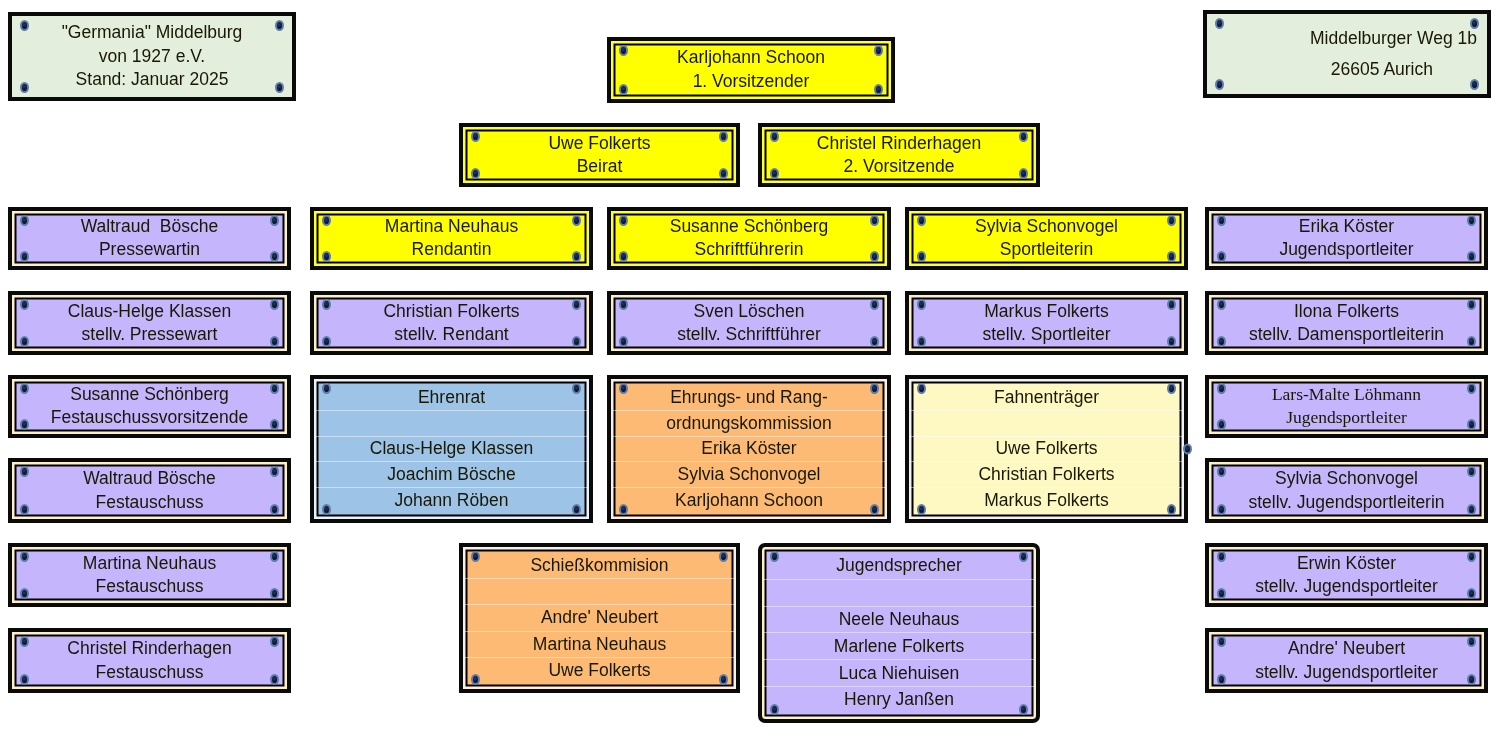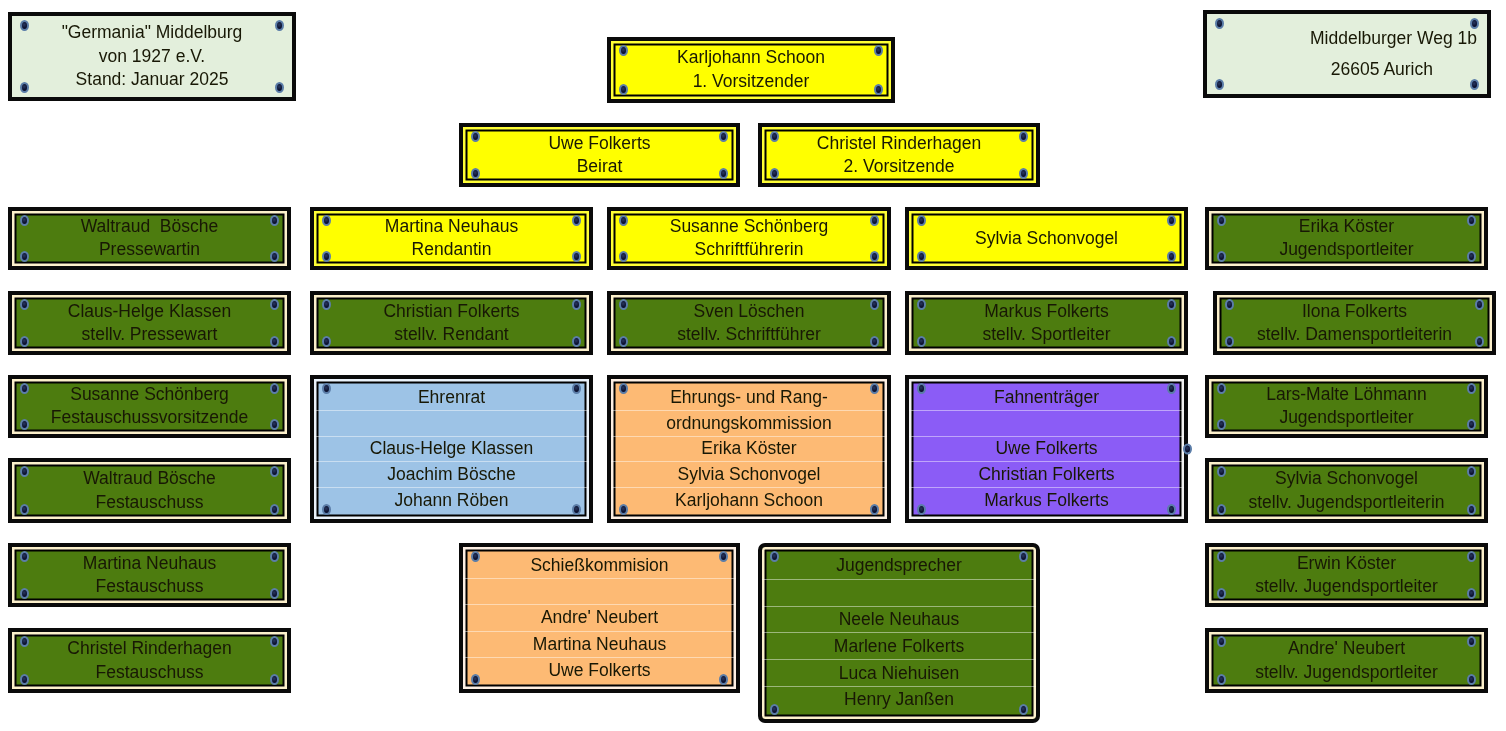--- a/index.html
+++ b/index.html
@@ -7,24 +7,24 @@
   #chart { position:relative; width:1506px; height:731px; background:#ffffff; overflow:hidden; }
 
   .plate {
     position:absolute;
     box-sizing:border-box;
     border:4px solid #0a0a0a;
     color:#181805;
   }
   
   .c-yellow { background:#ffff00; box-shadow: inset 0 0 0 2.5px #ffff35, inset 0 0 0 4.5px #000; }
-  .c-orange { background:#4d7c0f; box-shadow: inset 0 0 0 2.5px #fcf0cb, inset 0 0 0 4.5px #000; }
+  .c-orange { background:#c4b5fd; box-shadow: inset 0 0 0 2.5px #fcf0cb, inset 0 0 0 4.5px #000; }
   .c-blue   { background:#9dc3e6; box-shadow: inset 0 0 0 2.5px #eaf2fa, inset 0 0 0 4.5px #000; }
   .c-peach  { background:#fdba74; box-shadow: inset 0 0 0 2.5px #fdefe3, inset 0 0 0 4.5px #000; }
-  .c-gray   { background:#8b5cf6; box-shadow: inset 0 0 0 2.5px #f2f2f2, inset 0 0 0 4.5px #000; }
+  .c-gray   { background:#fef9c3; box-shadow: inset 0 0 0 2.5px #f2f2f2, inset 0 0 0 4.5px #000; }
   .c-green  { background:#e3efdc; }
 
   .rows {
     position:absolute; inset:0; z-index:1;
     display:flex; flex-direction:column; justify-content:space-evenly;
     padding:4px 10px;
   }
   .row {
     text-align:center;
     font-size:17.5px;
@@ -134,20 +134,21 @@
         <div class="row">Schriftführerin</div>
       </div>
       <span class="rivet rv-tl"></span>
       <span class="rivet rv-tr"></span>
       <span class="rivet rv-bl"></span>
       <span class="rivet rv-br"></span>
     </div>
     <div class="plate c-yellow" style="left: 905px; top: 207px; width: 283px; height: 63px;">
       <div class="rows">
         <div class="row">Sylvia Schonvogel</div>
+        <div class="row">Sportleiterin</div>
       </div>
       <span class="rivet rv-tl"></span>
       <span class="rivet rv-tr"></span>
       <span class="rivet rv-bl"></span>
       <span class="rivet rv-br"></span>
     </div>
     <div class="plate c-orange" style="left: 1205px; top: 207px; width: 283px; height: 63px;">
       <div class="rows">
         <div class="row">Erika Köster</div>
         <div class="row">Jugendsportleiter</div>
@@ -190,21 +191,21 @@
     <div class="plate c-orange" style="left: 905px; top: 291px; width: 283px; height: 64px;">
       <div class="rows">
         <div class="row">Markus Folkerts</div>
         <div class="row">stellv. Sportleiter</div>
       </div>
       <span class="rivet rv-tl"></span>
       <span class="rivet rv-tr"></span>
       <span class="rivet rv-bl"></span>
       <span class="rivet rv-br"></span>
     </div>
-    <div class="plate c-orange" style="left: 1205px; top: 291px; width: 283px; height: 64px; margin-left: 8px;">
+    <div class="plate c-orange" style="left: 1205px; top: 291px; width: 283px; height: 64px;">
       <div class="rows">
         <div class="row">Ilona Folkerts</div>
         <div class="row">stellv. Damensportleiterin</div>
       </div>
       <span class="rivet rv-tl"></span>
       <span class="rivet rv-tr"></span>
       <span class="rivet rv-bl"></span>
       <span class="rivet rv-br"></span>
     </div>
     <div class="plate c-orange" style="left: 8px; top: 375px; width: 283px; height: 63px;">
@@ -280,21 +281,21 @@
         <div class="row">Uwe Folkerts</div>
         <div class="row">Christian Folkerts</div>
         <div class="row">Markus Folkerts</div>
       </div>
       <span class="rivet rv-tl"></span>
       <span class="rivet rv-tr"></span>
       <span class="rivet rv-bl"></span>
       <span class="rivet rv-br"></span>
       <span class="rivet rv-mr"></span>
     </div>
-    <div class="plate c-orange" style="left: 1205px; top: 375px; width: 283px; height: 63px;">
+    <div class="plate c-orange" style="left: 1205px; top: 375px; width: 283px; height: 63px; font-family: Liberation Serif, serif;">
       <div class="rows">
         <div class="row">Lars-Malte Löhmann</div>
         <div class="row">Jugendsportleiter</div>
       </div>
       <span class="rivet rv-tl"></span>
       <span class="rivet rv-tr"></span>
       <span class="rivet rv-bl"></span>
       <span class="rivet rv-br"></span>
     </div>
     <div class="plate c-orange" style="left: 1205px; top: 458px; width: 283px; height: 65px;">

